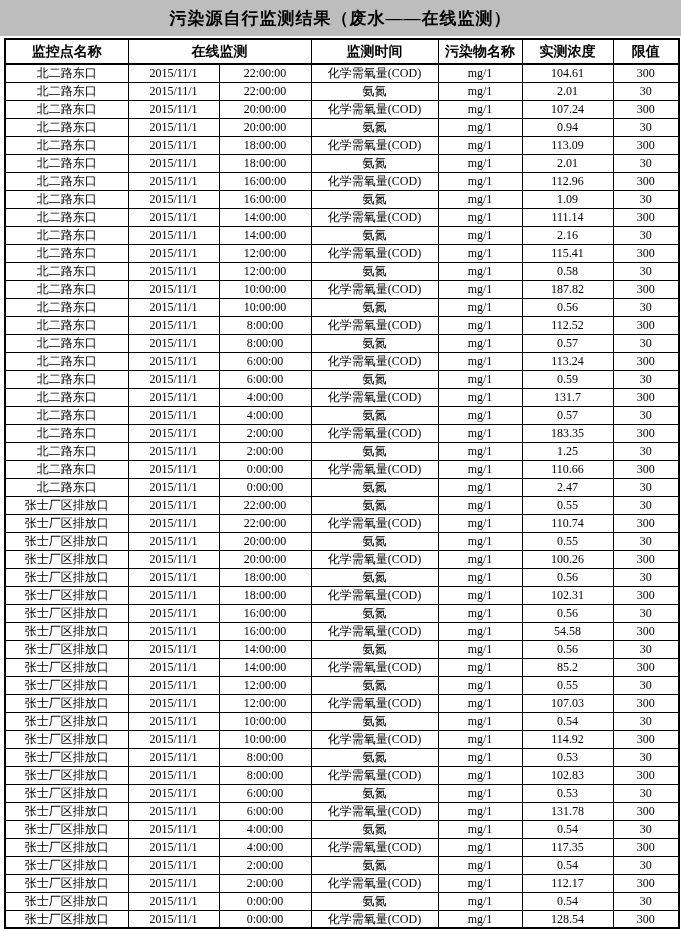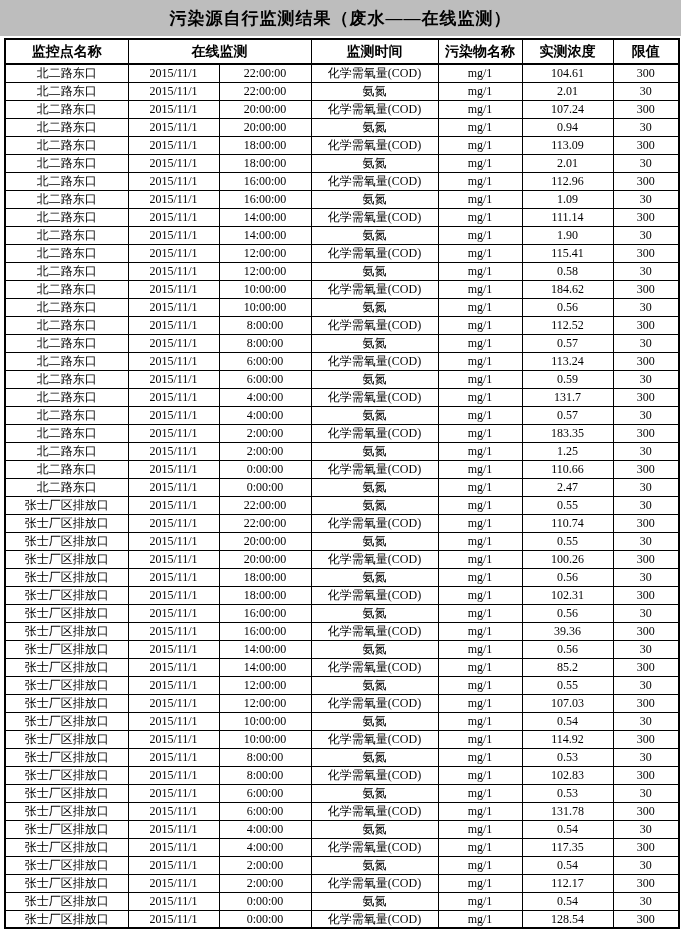--- a/index.html
+++ b/index.html
@@ -172,21 +172,21 @@
             <td class="num">mg/1</td>
             <td class="num">111.14</td>
             <td class="num">300</td>
           </tr>
           <tr>
             <td>北二路东口</td>
             <td class="num">2015/11/1</td>
             <td class="num">14:00:00</td>
             <td>氨氮</td>
             <td class="num">mg/1</td>
-            <td class="num">1.90</td>
+            <td class="num">2.16</td>
             <td class="num">30</td>
           </tr>
           <tr>
             <td>北二路东口</td>
             <td class="num">2015/11/1</td>
             <td class="num">12:00:00</td>
             <td>化学需氧量(COD)</td>
             <td class="num">mg/1</td>
             <td class="num">115.41</td>
             <td class="num">300</td>
@@ -199,21 +199,21 @@
             <td class="num">mg/1</td>
             <td class="num">0.58</td>
             <td class="num">30</td>
           </tr>
           <tr>
             <td>北二路东口</td>
             <td class="num">2015/11/1</td>
             <td class="num">10:00:00</td>
             <td>化学需氧量(COD)</td>
             <td class="num">mg/1</td>
-            <td class="num">184.62</td>
+            <td class="num">187.82</td>
             <td class="num">300</td>
           </tr>
           <tr>
             <td>北二路东口</td>
             <td class="num">2015/11/1</td>
             <td class="num">10:00:00</td>
             <td>氨氮</td>
             <td class="num">mg/1</td>
             <td class="num">0.56</td>
             <td class="num">30</td>
@@ -370,21 +370,21 @@
             <td class="num">mg/1</td>
             <td class="num">0.56</td>
             <td class="num">30</td>
           </tr>
           <tr>
             <td>张士厂区排放口</td>
             <td class="num">2015/11/1</td>
             <td class="num">16:00:00</td>
             <td>化学需氧量(COD)</td>
             <td class="num">mg/1</td>
-            <td class="num">39.36</td>
+            <td class="num">54.58</td>
             <td class="num">300</td>
           </tr>
           <tr>
             <td>张士厂区排放口</td>
             <td class="num">2015/11/1</td>
             <td class="num">14:00:00</td>
             <td>氨氮</td>
             <td class="num">mg/1</td>
             <td class="num">0.56</td>
             <td class="num">30</td>

